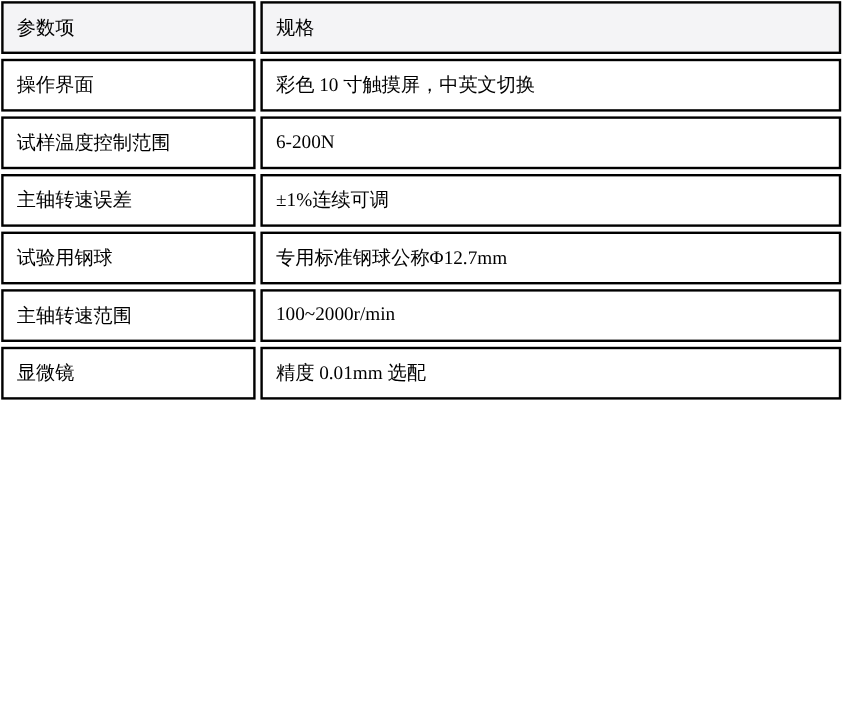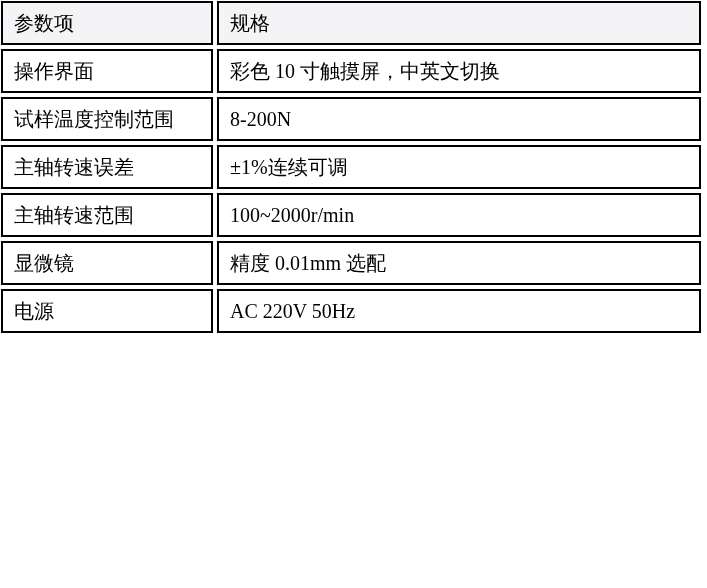--- a/index.html
+++ b/index.html
@@ -27,21 +27,21 @@
   }
   .spec-table col.c-param { width: 212px; }
   .spec-table col.c-spec  { width: 484px; }
   .spec-table th,
   .spec-table td {
     box-sizing: border-box;
     height: 44px;
     border: 2px solid var(--border-color);
     background: var(--cell-bg);
     color: var(--text-color);
-    font-size: 20px;
+    font-size: 16px;
     font-weight: normal;
     text-align: left;
     vertical-align: middle;
     padding: 0 6px 0 11px;
     white-space: nowrap;
     overflow: hidden;
   }
   .spec-table thead th {
     background: var(--header-bg);
   }
@@ -63,39 +63,39 @@
   <tbody id="rows">
 
   <tr>
     <td class="param">操作界面</td>
     <td class="spec">彩色 10 寸触摸屏，中英文切换</td>
   </tr>
 
 
   <tr>
     <td class="param">试样温度控制范围</td>
-    <td class="spec">8-200N</td>
+    <td class="spec">6-200N</td>
   </tr>
 
   <tr>
     <td class="param">主轴转速误差</td>
     <td class="spec">±1%连续可调</td>
   </tr>
 
+  <tr>
+    <td class="param">试验用钢球</td>
+    <td class="spec">专用标准钢球公称Φ12.7mm</td>
+  </tr>
 
 
   <tr>
     <td class="param">主轴转速范围</td>
     <td class="spec">100~2000r/min</td>
   </tr>
 
 
   <tr>
     <td class="param">显微镜</td>
     <td class="spec">精度 0.01mm 选配</td>
   </tr>
 
-  <tr>
-    <td class="param">电源</td>
-    <td class="spec">AC 220V 50Hz</td>
-  </tr>
 </tbody>
 </table>
 
 </body></html>

